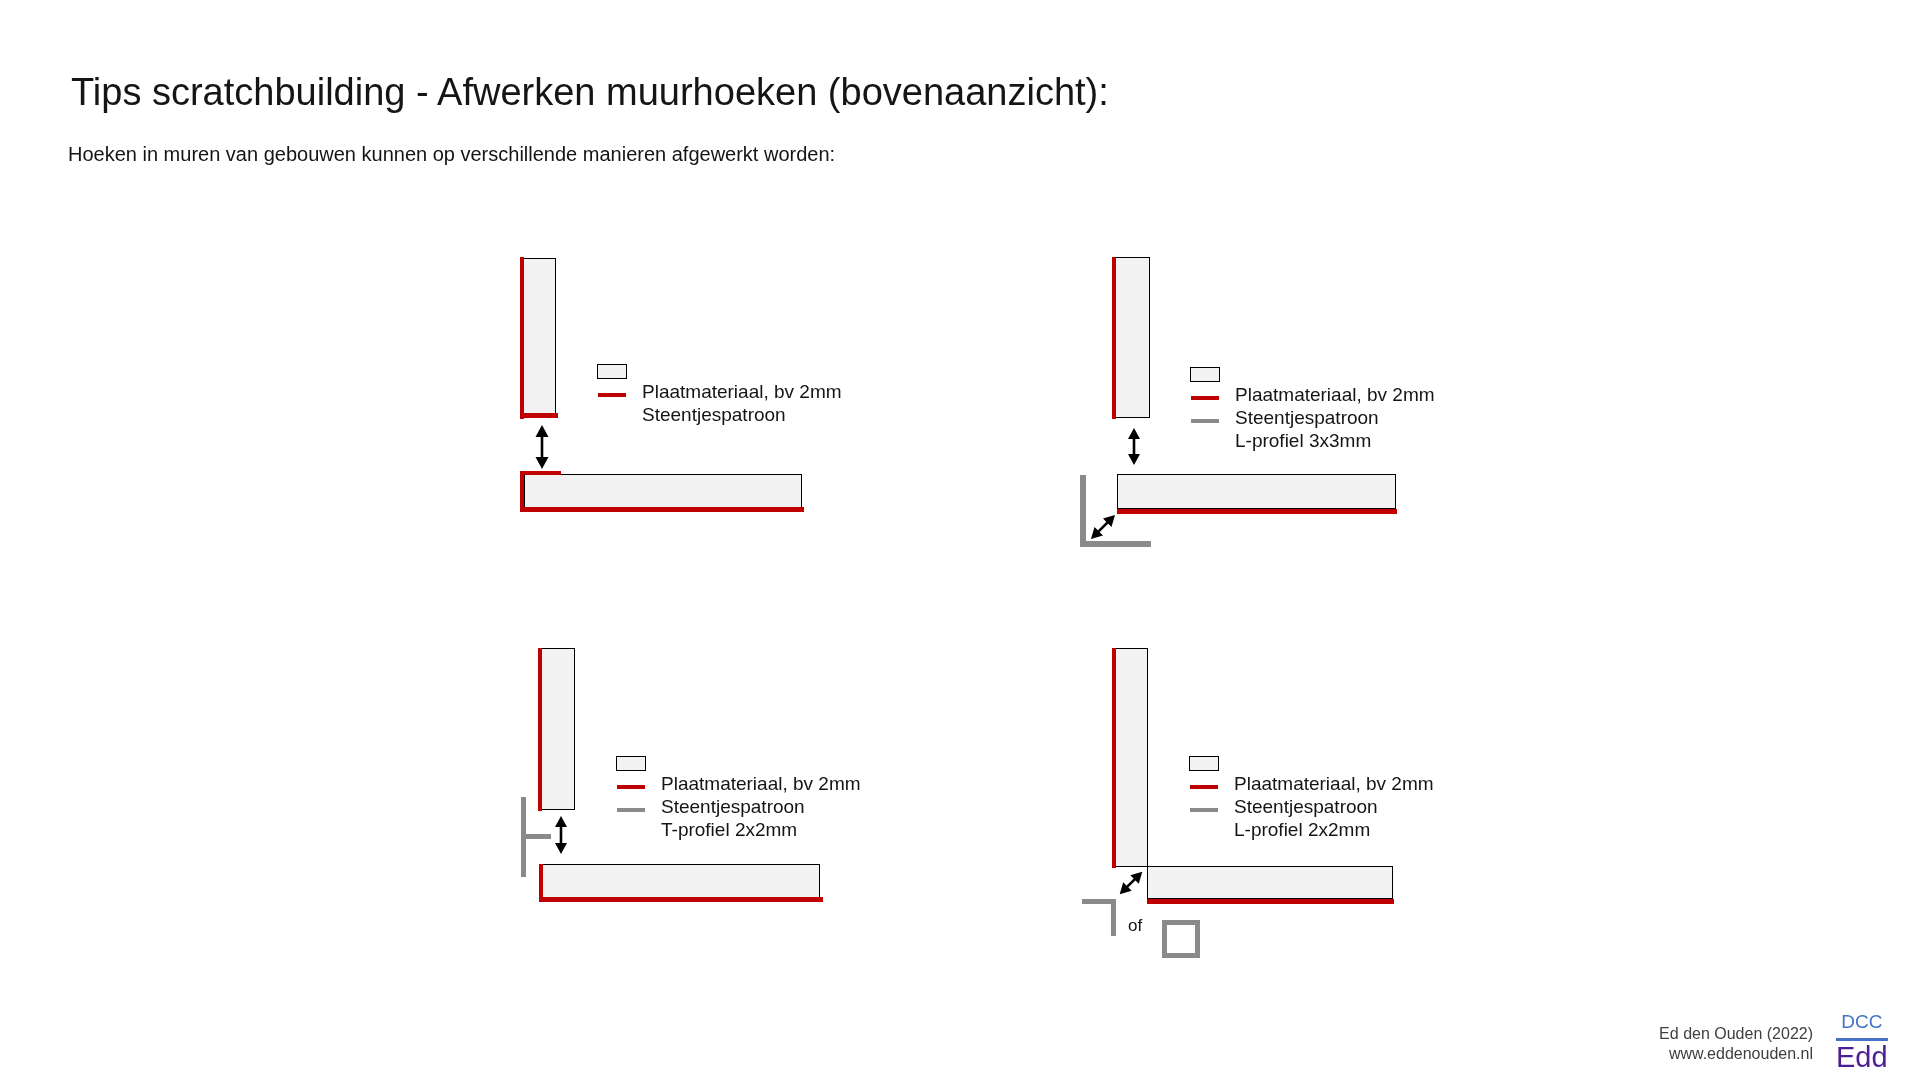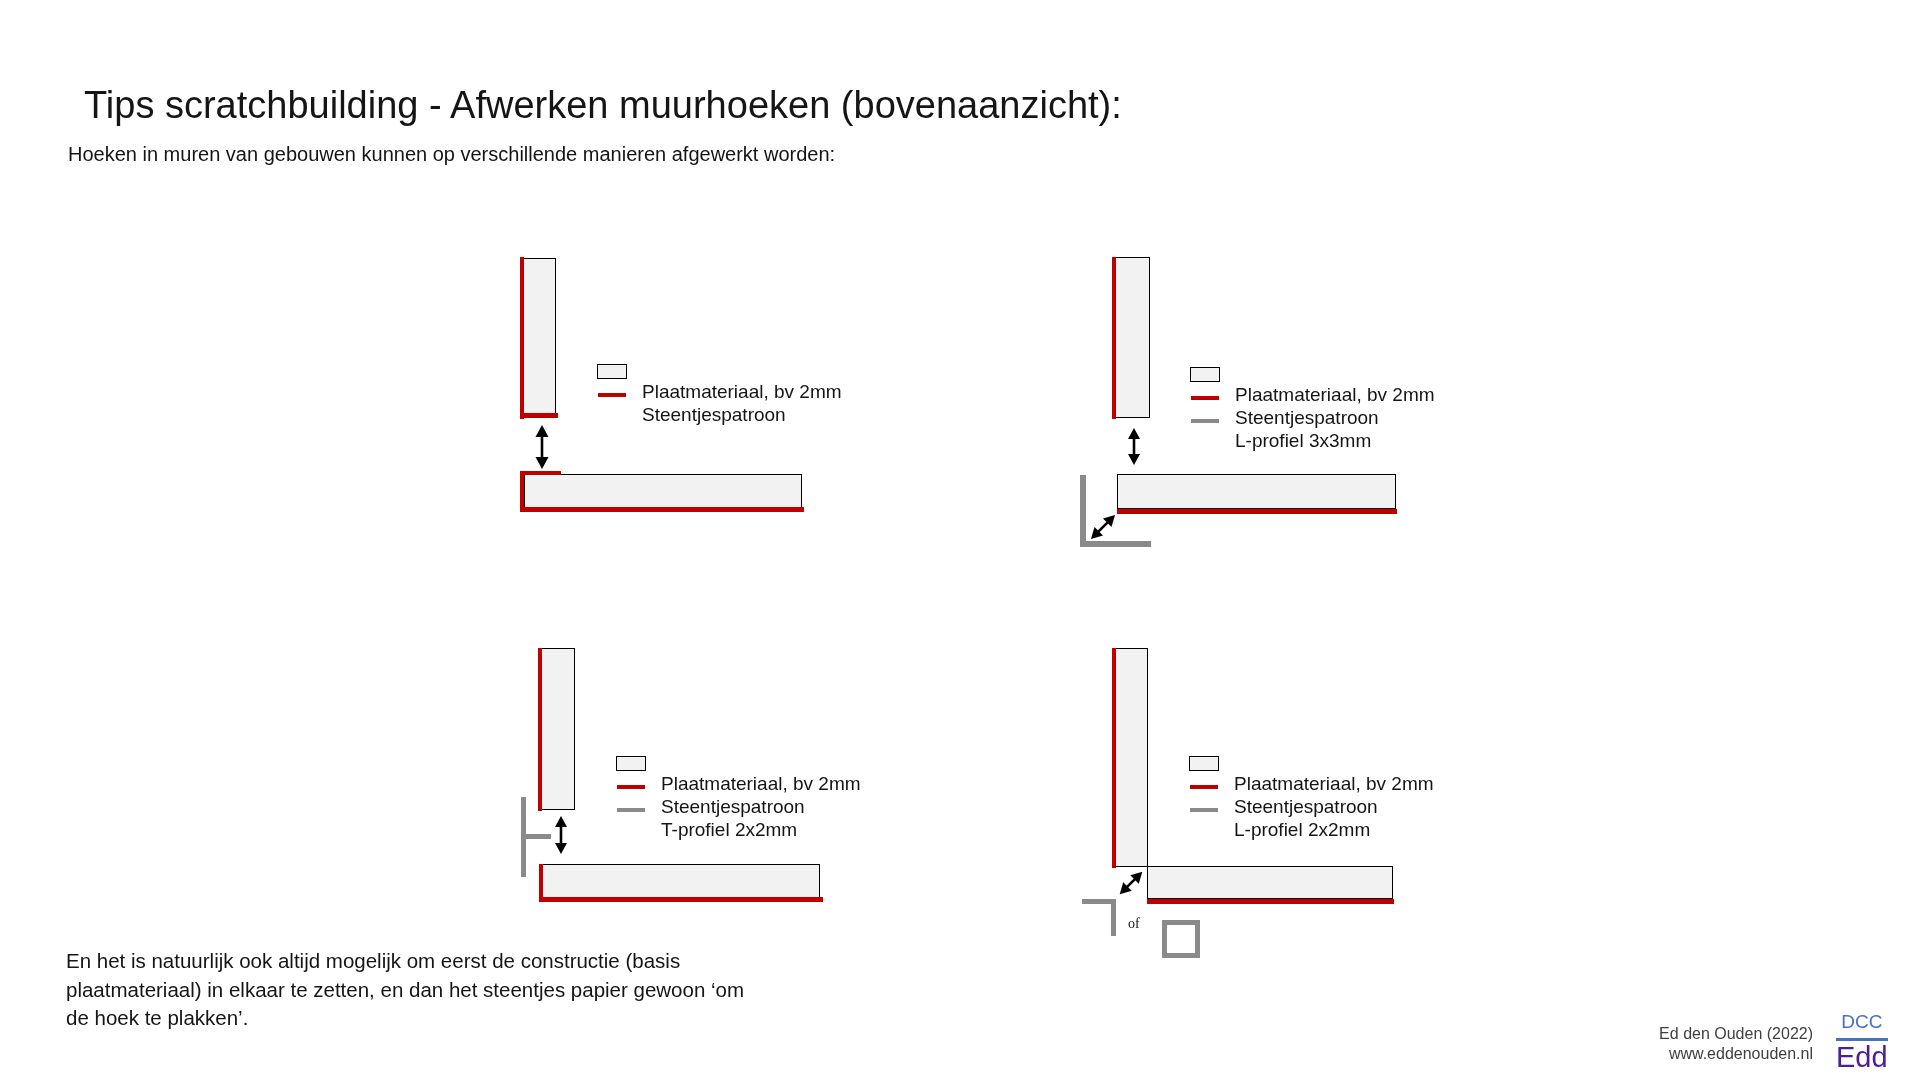--- a/index.html
+++ b/index.html
@@ -1,33 +1,33 @@
 <!DOCTYPE html>
 <html><head>
 <meta charset="utf-8">
 <style>
   html,body{margin:0;padding:0;background:#ffffff;}
   .slide{position:relative;width:1920px;height:1080px;background:#ffffff;overflow:hidden;
          font-family:"Liberation Sans",sans-serif;color:#111111;}
   .layer{position:absolute;inset:0;}
   .abs{position:absolute;}
-  .title{position:absolute;left:66px;top:64px;margin:18px;font-size:38px;font-weight:400;line-height:1.25;white-space:nowrap;color:#151515;}
+  .title{position:absolute;left:66px;top:64px;margin:5px;font-size:38px;font-weight:400;line-height:1.25;white-space:nowrap;color:#151515;}
   .subtitle{position:absolute;left:68px;top:141px;font-size:20px;line-height:1.3;white-space:nowrap;color:#151515;}
   .plate{position:absolute;background:#F2F2F2;border:1px solid #000;box-sizing:border-box;}
   .red{position:absolute;background:#C00000;}
   .gray{position:absolute;background:#8A8A8A;}
   .legend{position:absolute;}
   .lrow{display:flex;align-items:center;height:23px;}
   .sw{width:30px;display:flex;justify-content:center;align-items:center;margin-right:15px;flex:0 0 30px;}
   .swatch-plate{width:30px;height:15px;background:#F2F2F2;border:1px solid #000;box-sizing:border-box;}
   .line-red{width:28px;height:4px;background:#C00000;}
   .line-gray{width:28px;height:4px;background:#8A8A8A;}
   .llabel{font-size:19px;white-space:nowrap;color:#151515;margin-top:40px;}
   .square-profile{position:absolute;left:1162px;top:920px;width:38px;height:38px;border:5px solid #8A8A8A;box-sizing:border-box;background:#fff;}
-  .or-label{position:absolute;left:1128px;top:916px;font-size:14px;color:#151515;font-family:Liberation Serif, serif;}
+  .or-label{position:absolute;left:1128px;top:916px;font-size:17px;color:#151515;}
   .note{position:absolute;left:66px;top:947px;font-size:20.5px;line-height:28.5px;white-space:nowrap;color:#151515;}
   .credit{position:absolute;right:107px;top:1024px;text-align:right;font-size:16px;line-height:20px;color:#3F3F3F;}
   .logo{position:absolute;left:1836px;top:1006px;text-align:center;}
   .logo-top{font-size:19px;line-height:32px;color:#4472C4;border-bottom:3px solid #4472C4;padding:0 1px 0 1px;cursor:pointer;}
   .logo-bottom{font-size:29px;line-height:33px;color:#4c1d95;}
   svg .ah{fill:#000;}
 </style>
 </head>
 <body>
 
@@ -195,25 +195,20 @@
       </div>
       <div class="lrow">
         <span class="sw">
             <span class="line-gray"></span>
           </span>
         <span class="llabel">L-profiel 2x2mm</span>
       </div>
     </div>
   </section>
 
-  <div class="note">
-    <div>En het is natuurlijk ook altijd mogelijk om eerst de constructie (basis</div>
-    <div>plaatmateriaal) in elkaar te zetten, en dan het steentjes papier gewoon ‘om</div>
-    <div>de hoek te plakken’.</div>
-  </div>
 
   <div class="credit">
     <div>Ed den Ouden (2022)</div>
     <div>www.eddenouden.nl</div>
   </div>
   <div class="logo">
     <div class="logo-top">DCC</div>
     <div class="logo-bottom">Edd</div>
   </div>
 

